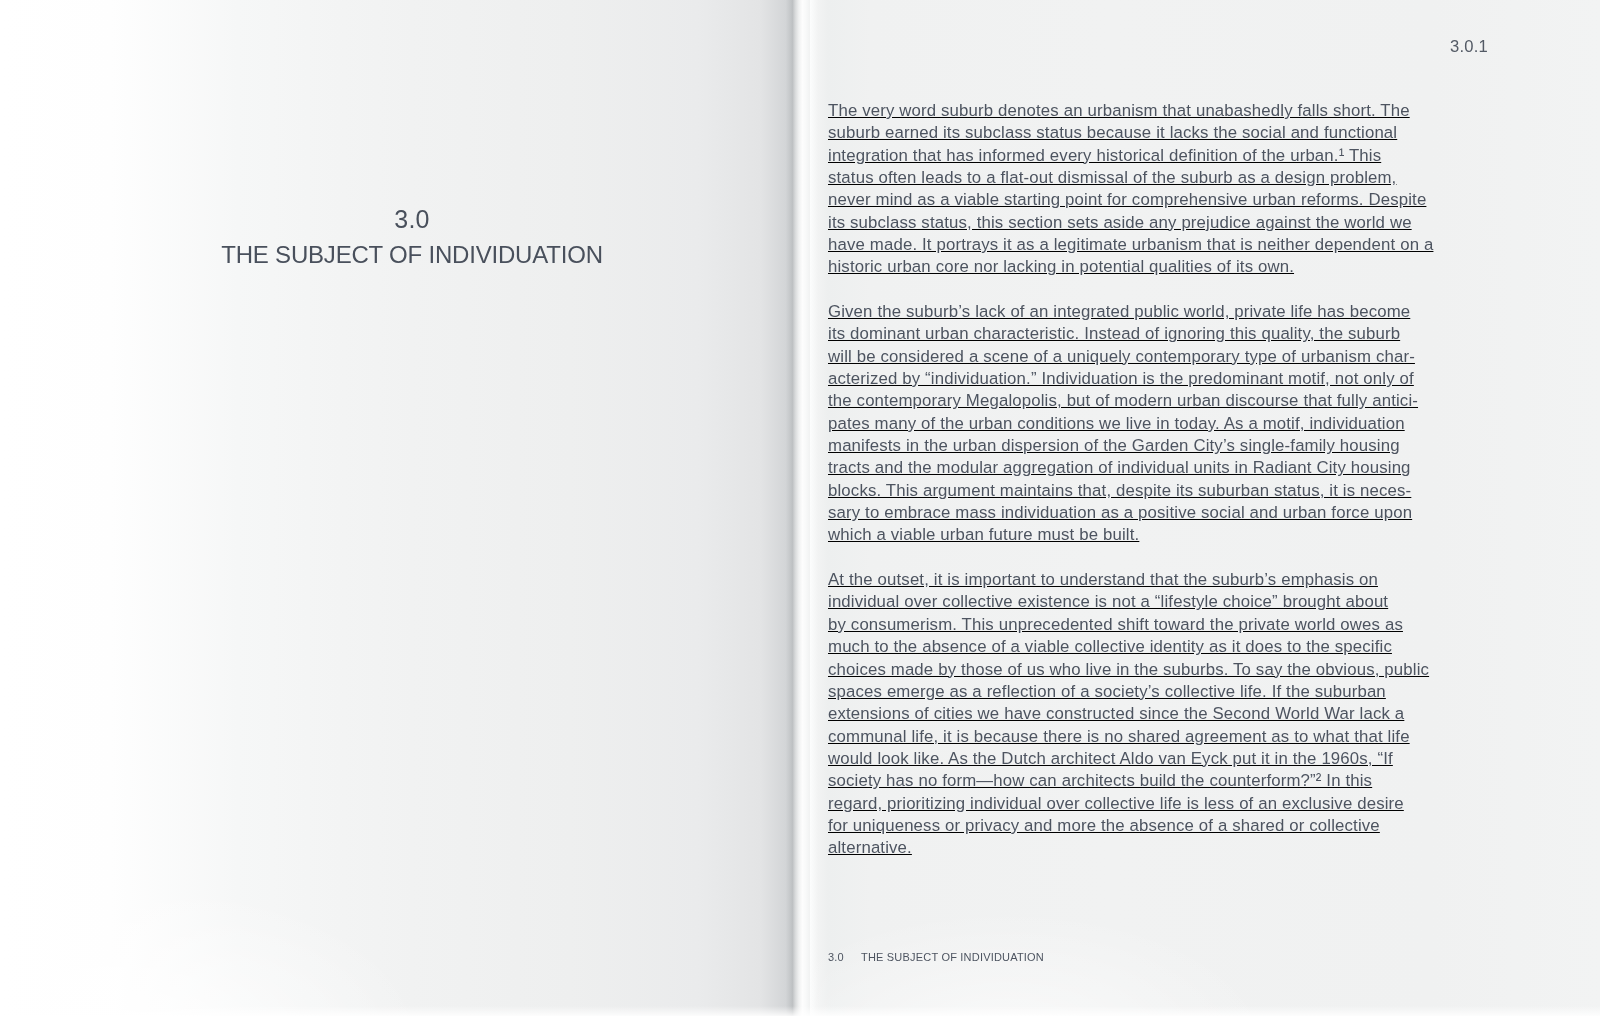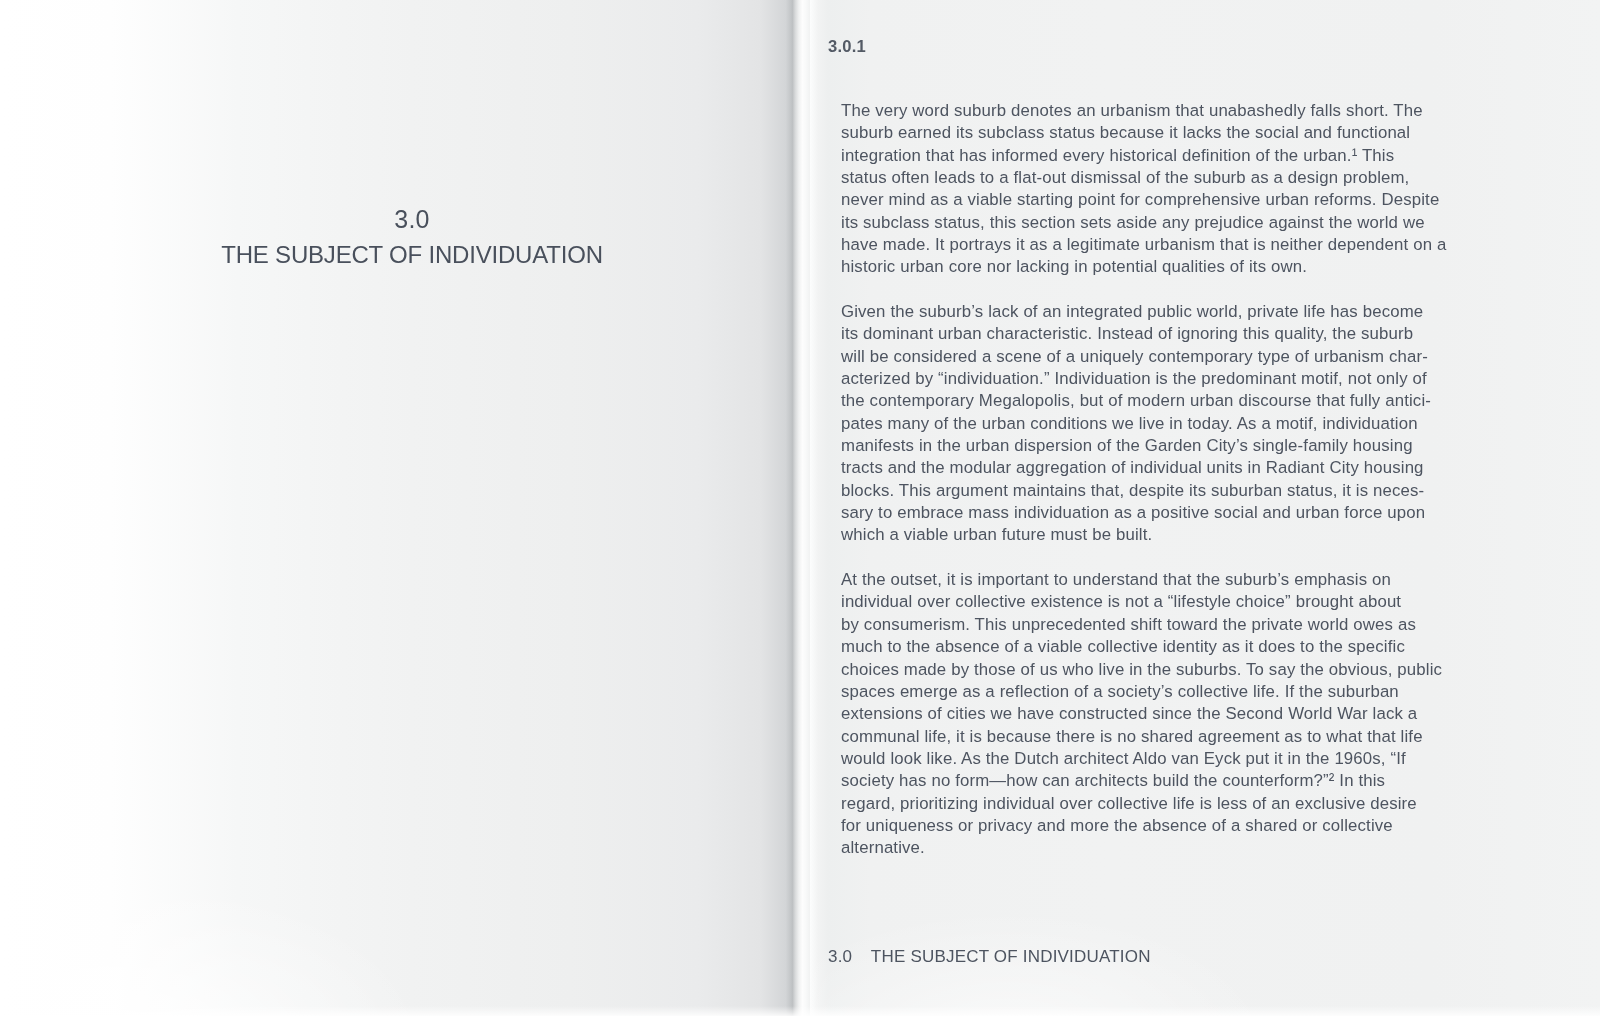--- a/index.html
+++ b/index.html
@@ -61,46 +61,46 @@
       radial-gradient(ellipse 45% 18% at 25% 103%, rgba(255,255,255,0.65), rgba(255,255,255,0) 75%),
       linear-gradient(to right,
         #fcfdfd 0px, #f2f3f3 8px, #edefef 18px, #f0f1f1 60px,
         #f1f2f2 300px, #f0f1f1 620px, #f2f3f3 100%);
   }
   .section-heading {
     position: absolute;
     top: 36px;
     left: 18px;
     width: 660px;
-    text-align: left;
+    text-align: right;
     color: #535a65;
     font-size: 16.6px;
     line-height: 22.3px;
     letter-spacing: 0.2px;
-    font-weight: bold;
   }
   .body-text {
     position: absolute;
     top: 100px;
-    left: 31px;
+    left: 18px;
     width: 672px;
+    text-decoration: underline;
   }
   .para {
     margin: 0 0 22.3px 0;
     font-size: 16.8px;
     line-height: 22.35px;
     letter-spacing: 0.15px;
     color: #4d5460;
     white-space: pre;
   }
   .running-footer {
     position: absolute;
     top: 946px;
     left: 18px;
-    font-size: 17px;
+    font-size: 11px;
     line-height: 22px;
     letter-spacing: 0.2px;
     color: #4d5460;
     white-space: nowrap;
   }
   .footer-number { margin-right: 14px; }
   
   .spread::after {
     content: "";
     position: absolute;

